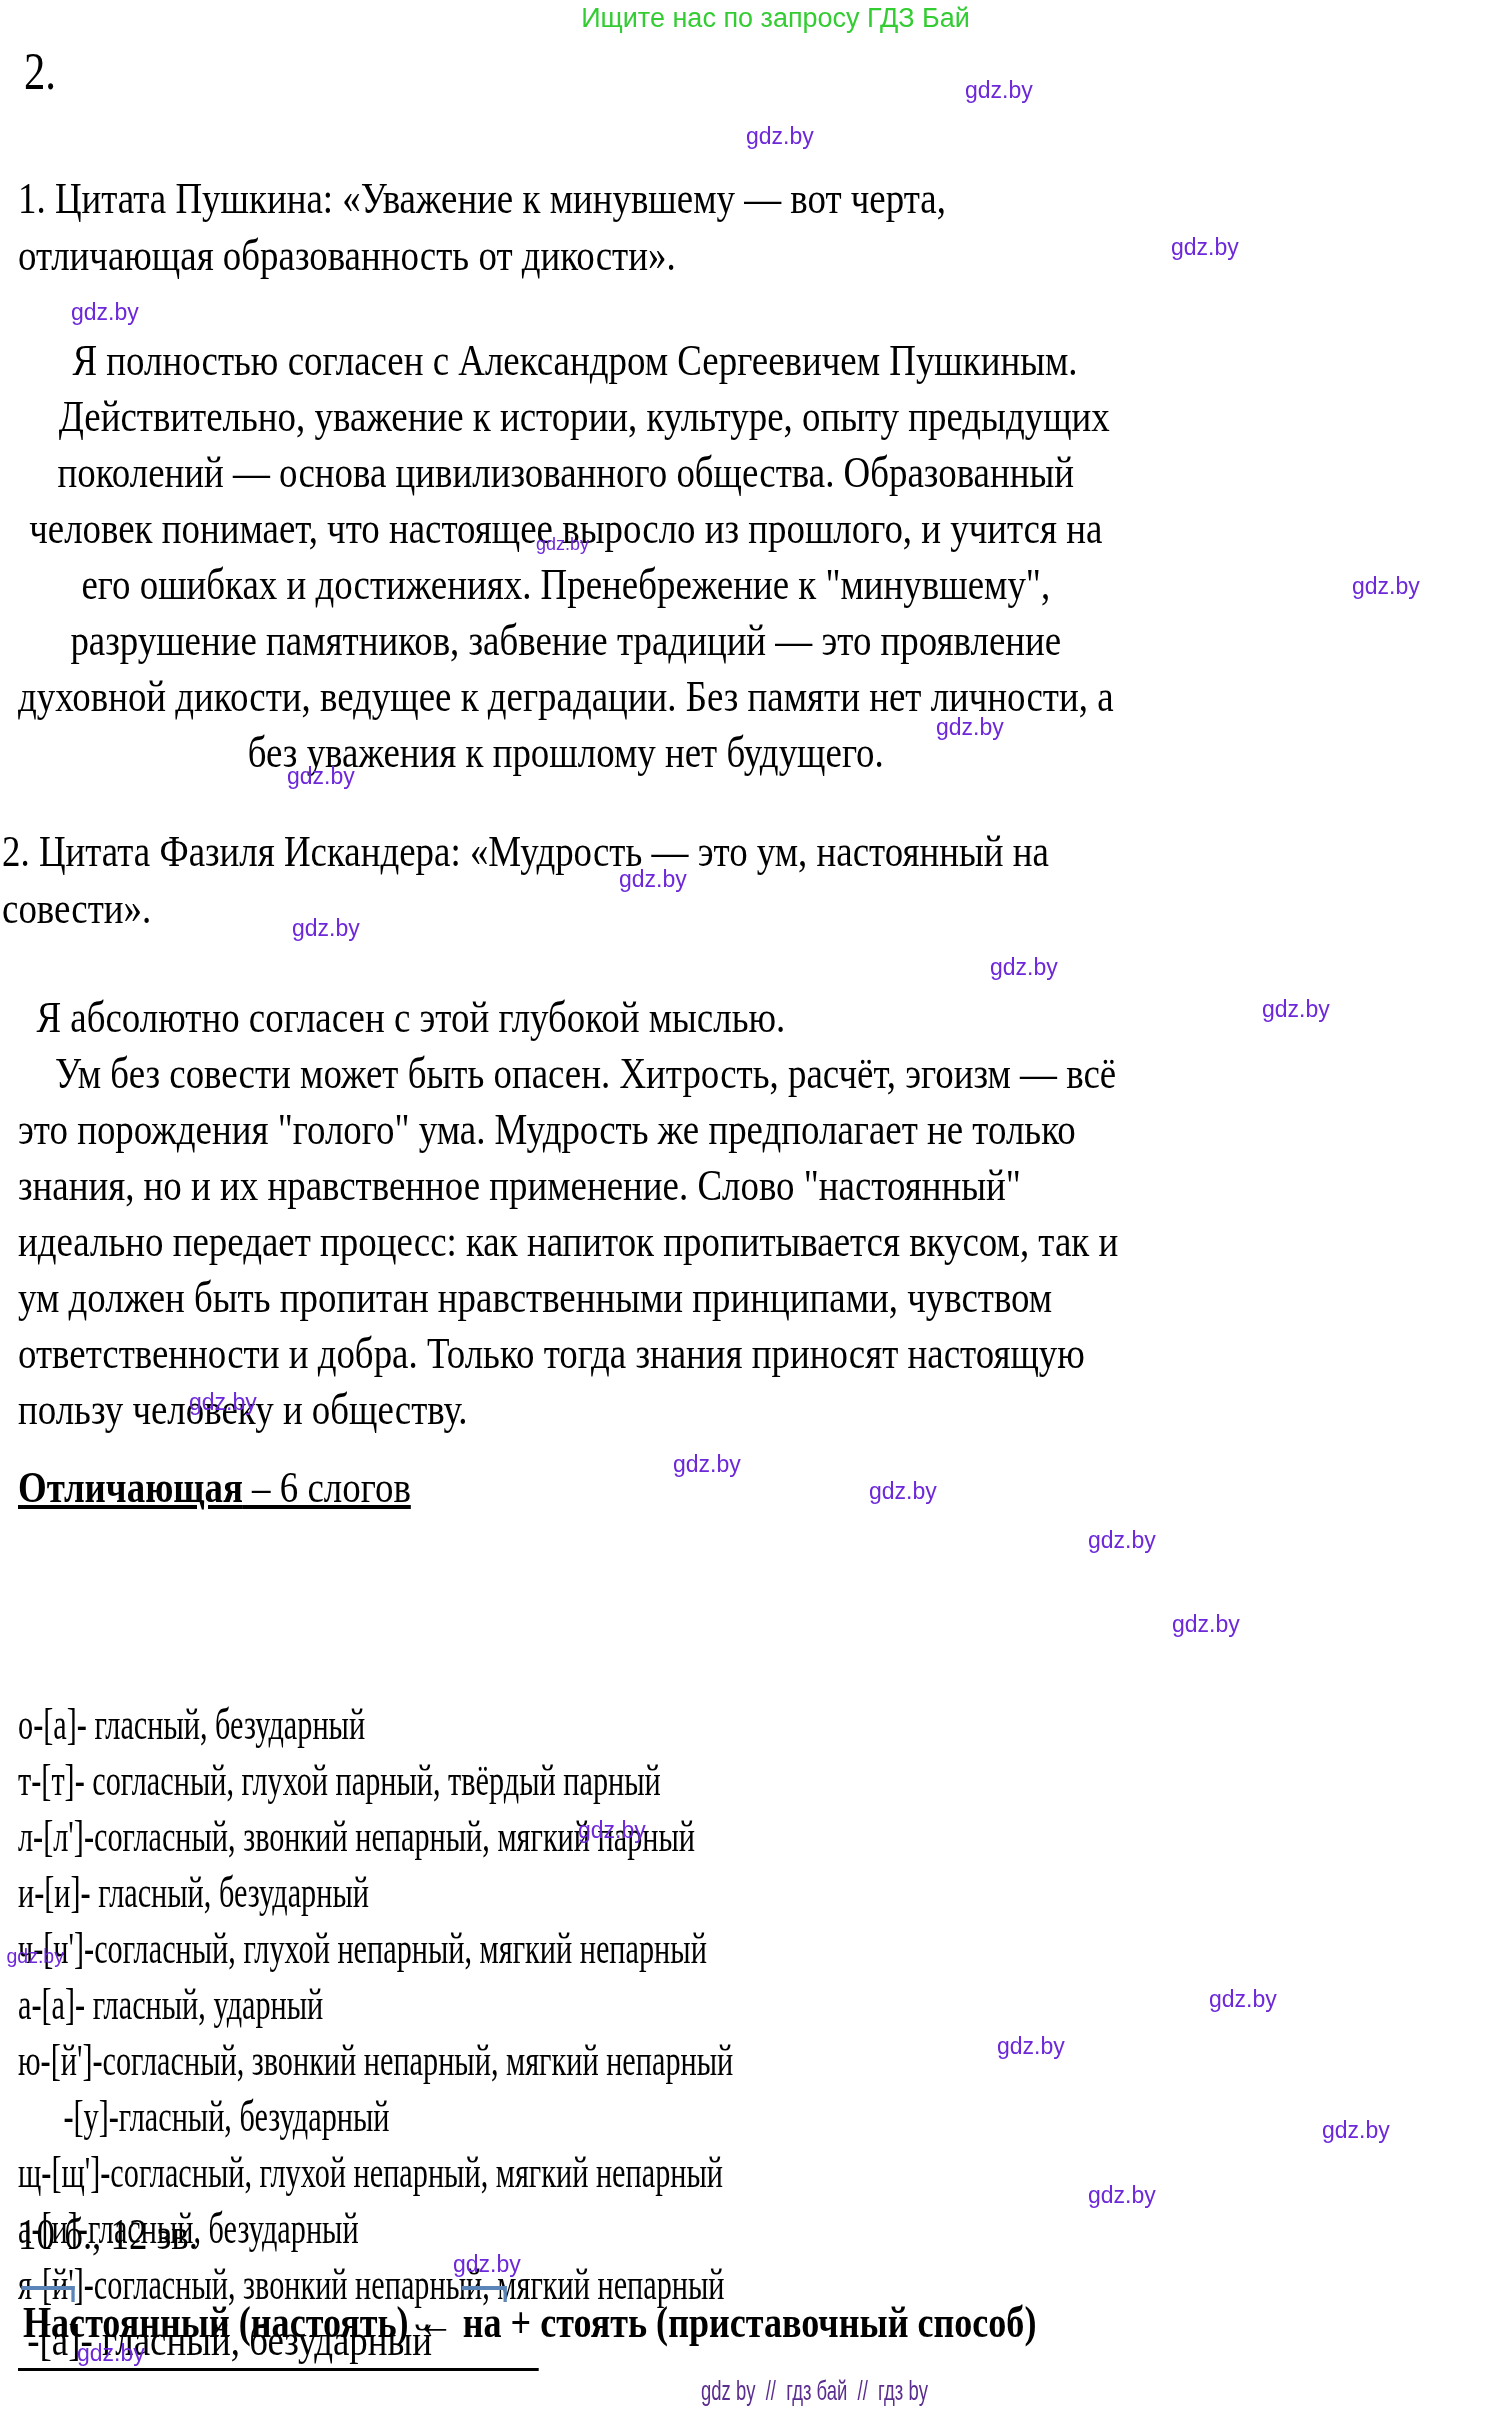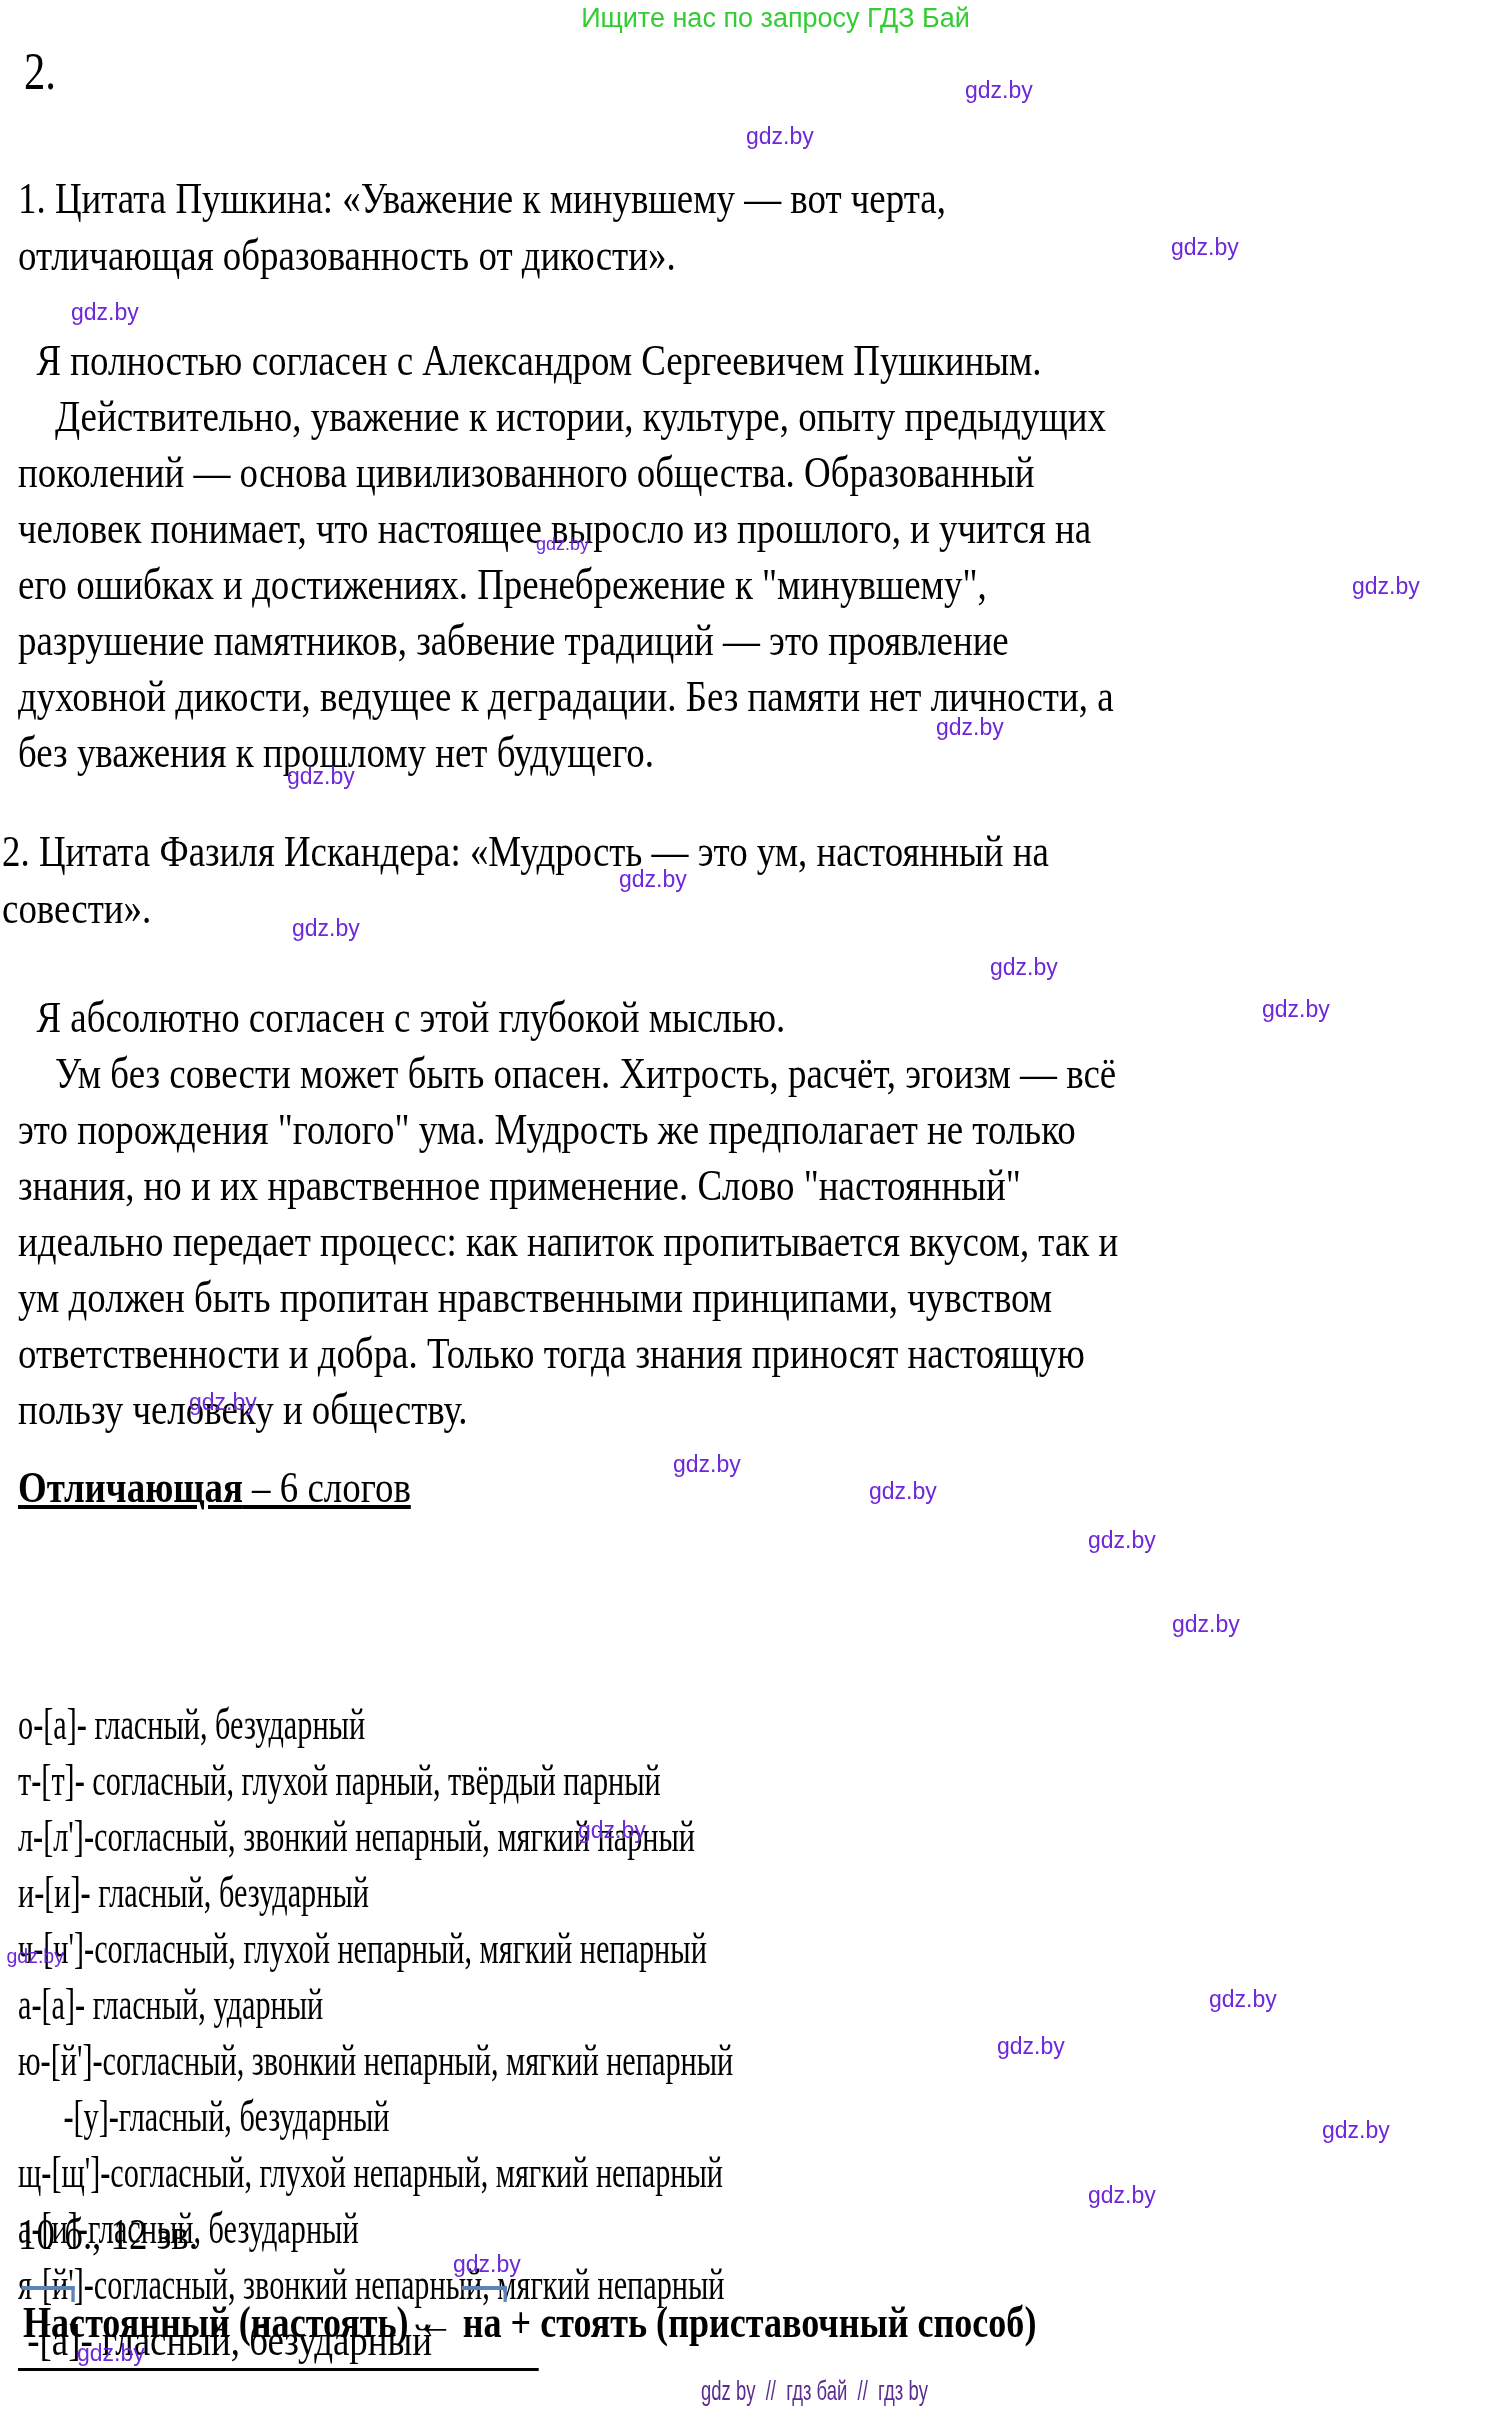--- a/index.html
+++ b/index.html
@@ -63,21 +63,21 @@
 <div class="pagenum">
   <div>2.</div>
 </div>
 
 <div class="tblock q" style="left:18px; top:170px;">
 
 <div class="tline">1. Цитата Пушкина: «Уважение к минувшему — вот черта,</div>
     <div class="tline">отличающая образованность от дикости».</div>
   </div>
 
-<div class="tblock" style="left:18px; top:332px;">
+<div class="tblock" style="left:18px; top:332px;text-align:center;">
 
 <div class="tline">  Я полностью согласен с Александром Сергеевичем Пушкиным.</div>
     <div class="tline">    Действительно, уважение к истории, культуре, опыту предыдущих</div>
     <div class="tline">поколений — основа цивилизованного общества. Образованный</div>
     <div class="tline">человек понимает, что настоящее выросло из прошлого, и учится на</div>
     <div class="tline">его ошибках и достижениях. Пренебрежение к "минувшему",</div>
     <div class="tline">разрушение памятников, забвение традиций — это проявление</div>
     <div class="tline">духовной дикости, ведущее к деградации. Без памяти нет личности, а</div>
     <div class="tline">без уважения к прошлому нет будущего.</div>
   </div>

